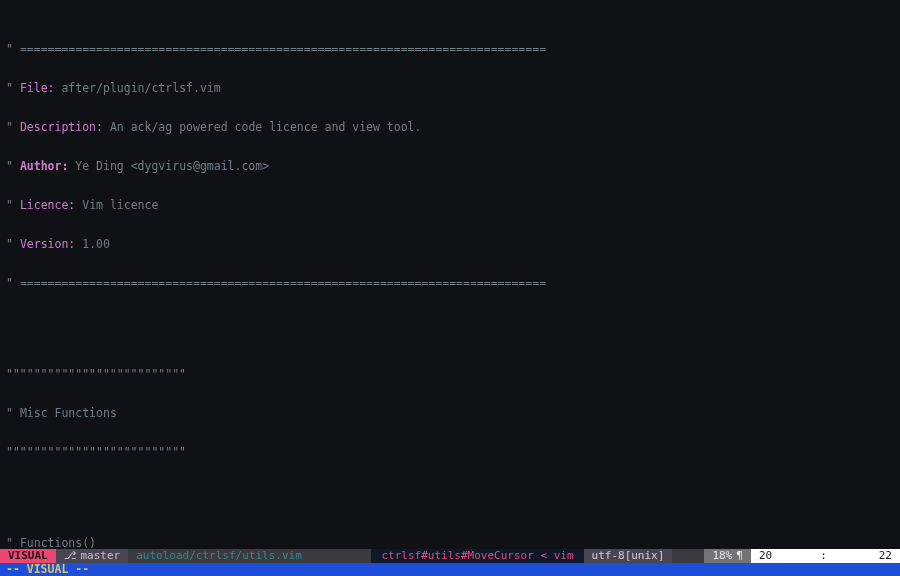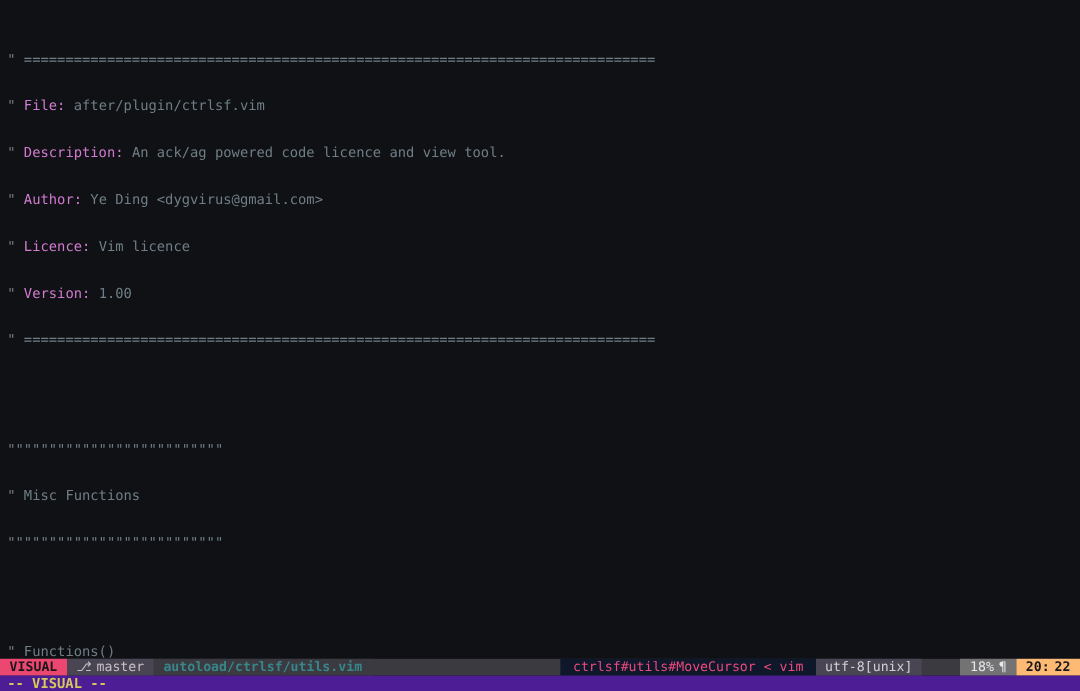--- a/index.html
+++ b/index.html
@@ -25,54 +25,54 @@
     top: 4px;
     left: 6px;
     right: 0;
     bottom: 30px;
     white-space: pre;
   }
   .line { height: 13px; }
   .cmt { color: #6f7e86; }
   .k-file   { color: #d17ad1; }
   .k-desc   { color: #d17ad1; margin-top: 24px; }
-  .k-author { color: #d17ad1; }
+  .k-author { color: #d17ad1; font-weight: bold; }
   .k-lic    { color: #d17ad1; }
   .k-ver    { color: #d17ad1; }
   
   .status-upper {
     position: absolute;
     left: 0; right: 0;
     bottom: 13px;
     height: 14px;
     background: #3a3a40;
     color: #bfbfbf;
     display: flex;
     align-items: flex-start;
     font-size: 11px;
     line-height: 14px;
   }
   .seg { padding: 0 8px; height: 14px; display:flex; align-items:center; }
   .seg-mode { background: #ec4770; color:#1a161a; font-weight:bold; }
   .seg-branch { background:#4a4552; color:#c7bfc7; }
-  .seg-file   { background:#3a3a40; color:#38868a;font-weight:bold; }
+  .seg-file   { background:#3a3a40; color:#38868a; }
   .branch-ico { margin-right:4px; }
   .status-fill { flex:1; }
   .seg-funcnav { background:#0f172a; color:#e84a7a; padding:0 10px; }
   .seg-enc { background:#4a4552; color:#cfcfd6; }
   .seg-pct { background:#737373; color:#e8e8ee;margin-left:32px; }
-  .seg-pos { background:#fdba74; color:#1a161a; font-weight:bold; }
+  .seg-pos { background:#ffffff; color:#1a161a; font-weight:normal;gap:48px; }
   .pilcrow { padding-left:4px; }
 
   .status-lower {
     position: absolute;
     left: 0; right: 0;
     bottom: 0;
     height: 13px;
-    background: #4c1d95;
+    background: #1d4ed8;
     color: #d8c85a;
     padding-left: 6px;
     font-weight: bold;
     font-size: 11.5px;
     line-height: 13px;
   }
 </style>
 </head>
 <body>
 

